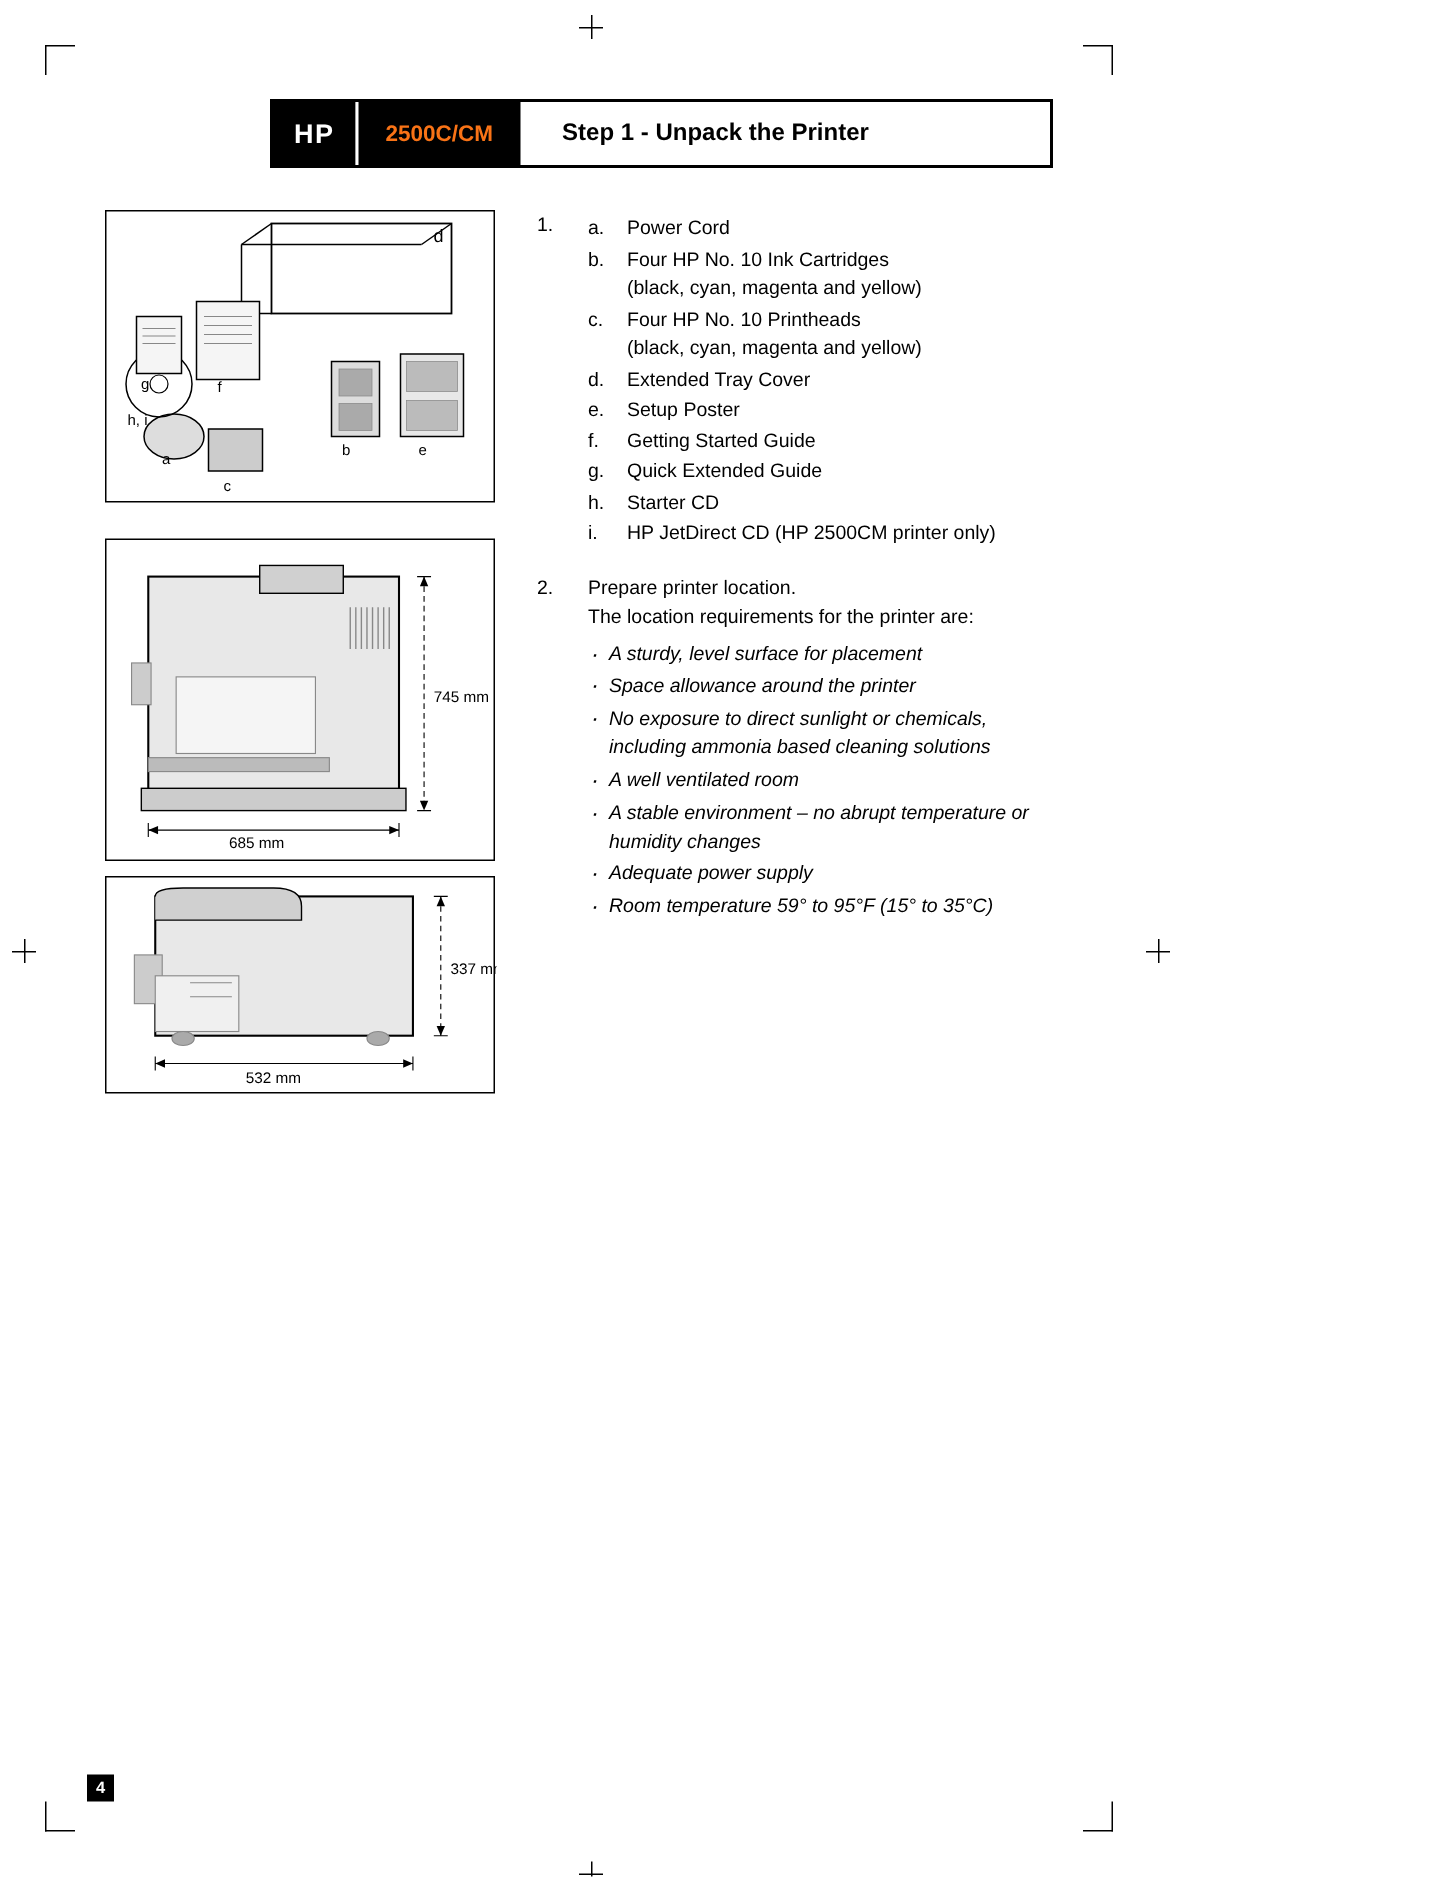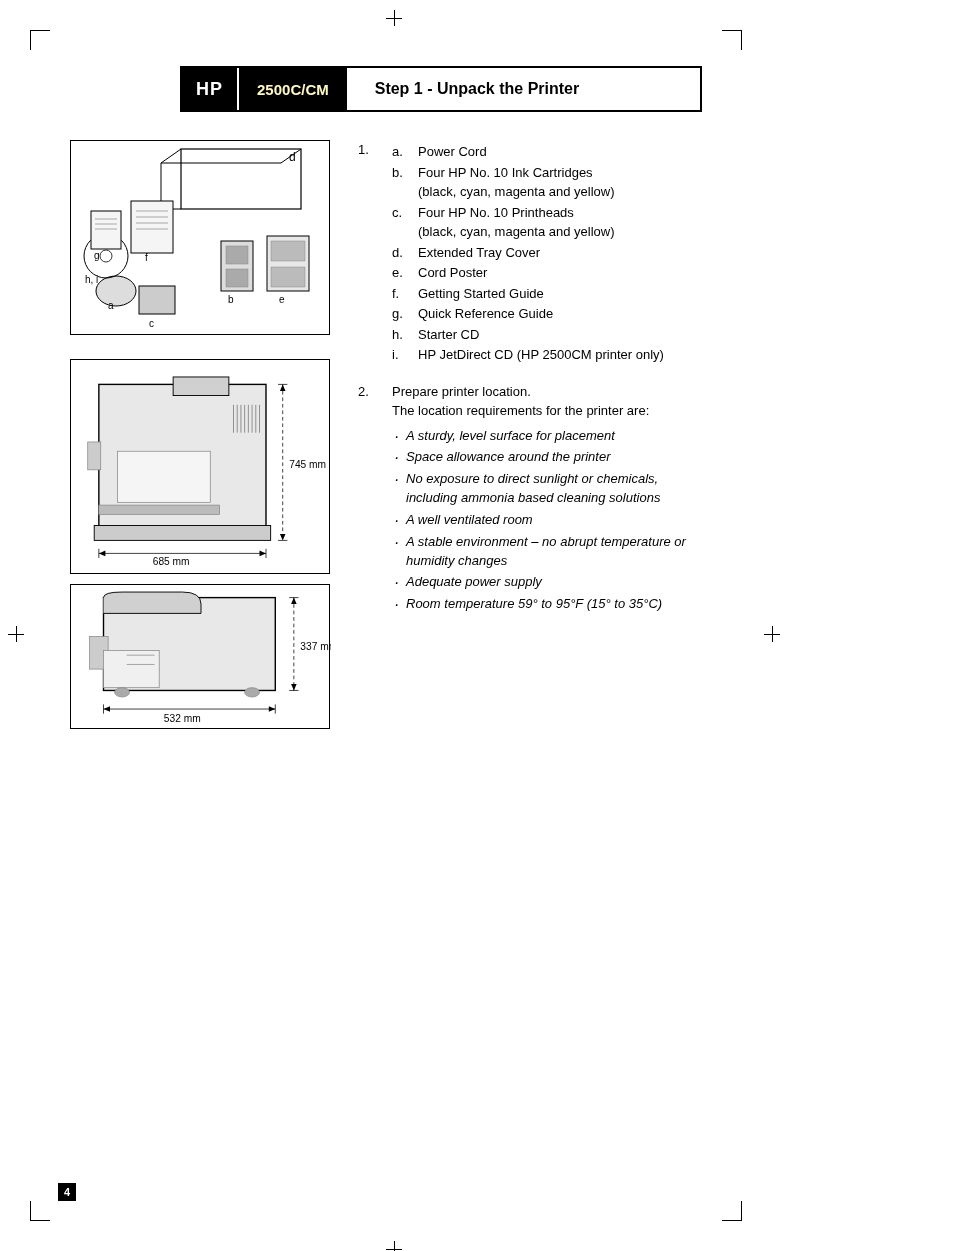--- a/index.html
+++ b/index.html
@@ -71,21 +71,21 @@
       font-weight: bold;
       font-size: 18px;
       padding: 0 14px;
       height: 100%;
       display: flex;
       align-items: center;
       letter-spacing: 1px;
     }
     .header-model {
       background: #000;
-      color: #fef9c3;
+      color: #f97316;
       font-weight: bold;
       font-size: 15px;
       padding: 0 18px;
       height: 100%;
       display: flex;
       align-items: center;
       border-left: 2px solid #fff;
     }
     .header-title {
       font-size: 16px;
@@ -387,29 +387,29 @@
                 <li style="display: flex; gap: 8px; margin-bottom: 1px;">
                   <span style="min-width: 18px;">c.</span>
                   <div>Four HP No. 10 Printheads<div>(black, cyan, magenta and yellow)</div></div>
                 </li>
                 <li style="display: flex; gap: 8px; margin-bottom: 1px;">
                   <span style="min-width: 18px;">d.</span>
                   <div>Extended Tray Cover</div>
                 </li>
                 <li style="display: flex; gap: 8px; margin-bottom: 1px;">
                   <span style="min-width: 18px;">e.</span>
-                  <div>Cord Poster</div>
+                  <div>Setup Poster</div>
                 </li>
                 <li style="display: flex; gap: 8px; margin-bottom: 1px;">
                   <span style="min-width: 18px;">f.</span>
                   <div>Getting Started Guide</div>
                 </li>
                 <li style="display: flex; gap: 8px; margin-bottom: 1px;">
                   <span style="min-width: 18px;">g.</span>
-                  <div>Quick Reference Guide</div>
+                  <div>Quick Extended Guide</div>
                 </li>
                 <li style="display: flex; gap: 8px; margin-bottom: 1px;">
                   <span style="min-width: 18px;">h.</span>
                   <div>Starter CD</div>
                 </li>
                 <li style="display: flex; gap: 8px; margin-bottom: 1px;">
                   <span style="min-width: 18px;">i.</span>
                   <div>HP JetDirect CD (HP 2500CM printer only)</div>
                 </li>
               </ol>

